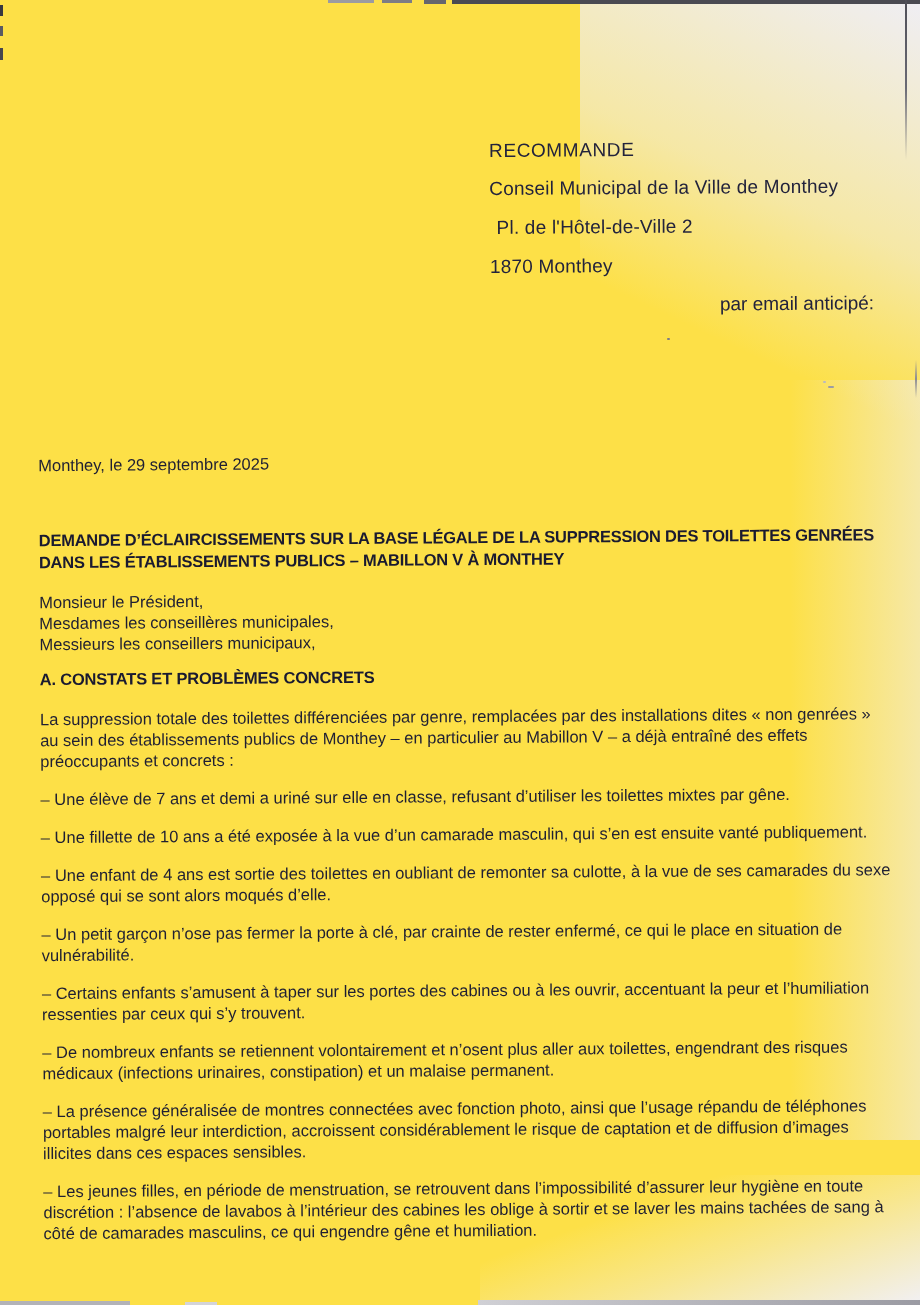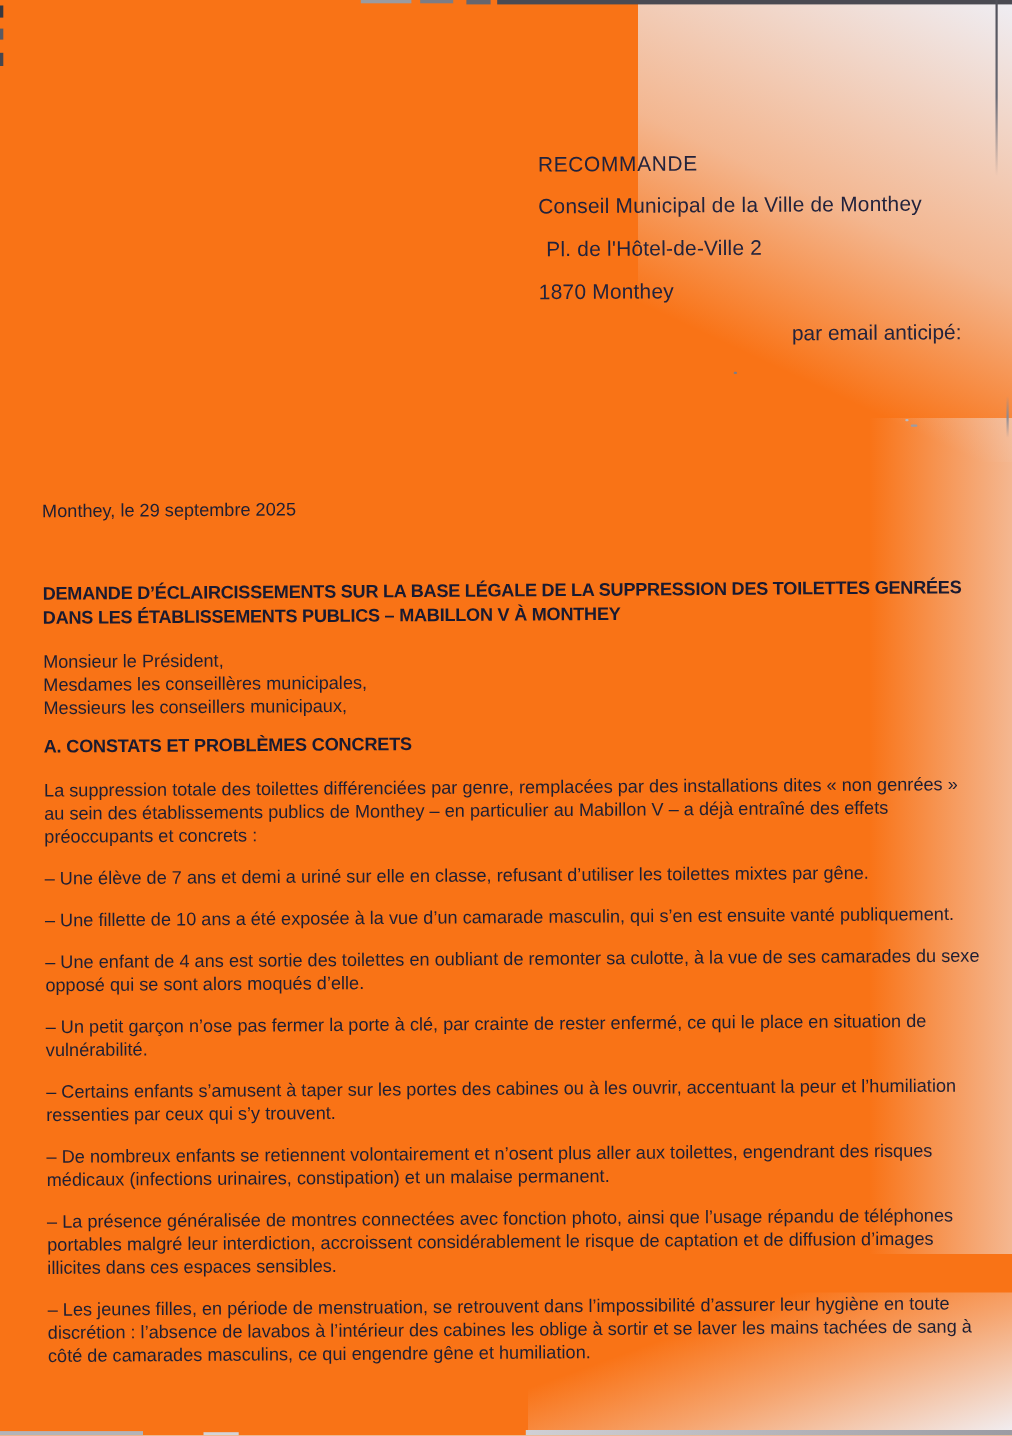--- a/index.html
+++ b/index.html
@@ -1,19 +1,19 @@
 <!DOCTYPE html>
 <html><head>
 <meta charset="utf-8">
 <style>
   html,body{margin:0;padding:0;background:#e9e9ec;}
   .page{
     position:relative;
     width:920px;height:1305px;
-    background:#f97316;
+    background:#fde047;
     overflow:hidden;
     font-family:"Liberation Sans",sans-serif;
     color:#20203a;
   }
   
   .tint-top-right{
     position:absolute;top:0;right:0;width:340px;height:420px;
     background:linear-gradient(205deg,#efeef4 0%,rgba(239,238,244,0.55) 45%,rgba(239,238,244,0) 75%);
     pointer-events:none;
   }

